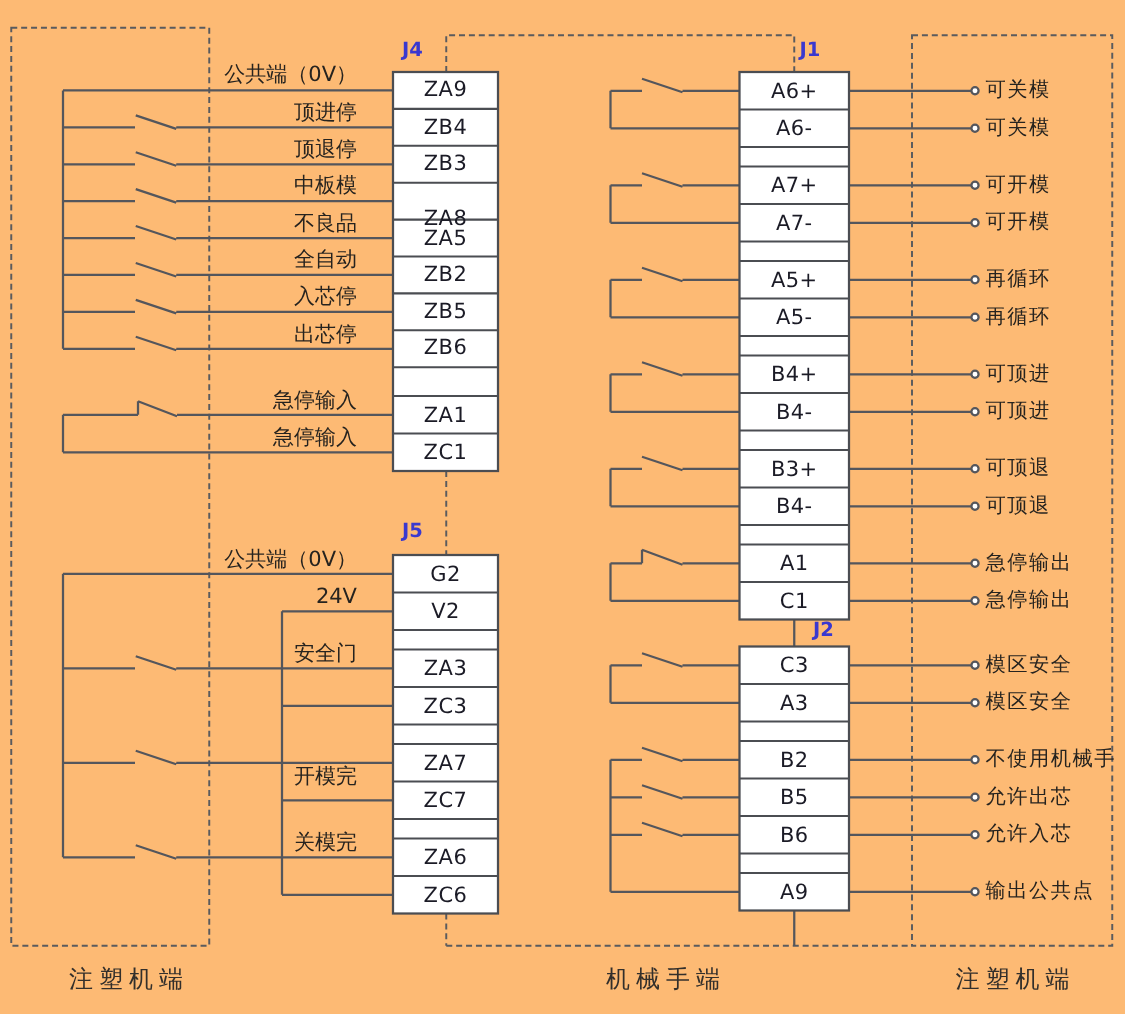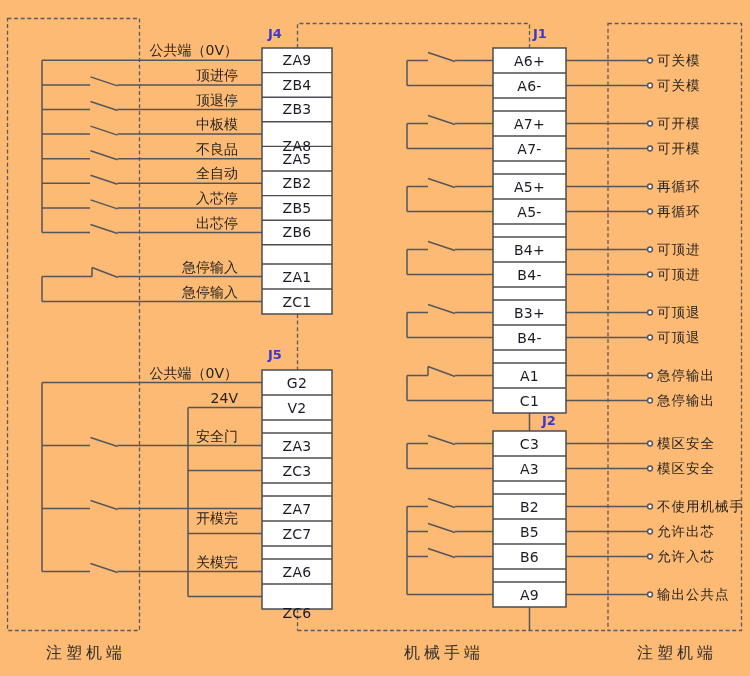--- a/index.html
+++ b/index.html
@@ -137,21 +137,21 @@
   <div class="term" style="top:370px;height:25px;">G2</div>
   <div class="term" style="top:395px;height:25px;">V2</div>
   <div class="spc" style="top:420px;height:13px;"></div>
   <div class="term" style="top:433px;height:25px;">ZA3</div>
   <div class="term" style="top:458px;height:25px;">ZC3</div>
   <div class="spc" style="top:483px;height:13px;"></div>
   <div class="term" style="top:496px;height:25px;">ZA7</div>
   <div class="term" style="top:521px;height:25px;">ZC7</div>
   <div class="spc" style="top:546px;height:13px;"></div>
   <div class="term" style="top:559px;height:25px;">ZA6</div>
-  <div class="term" style="top:584px;height:26px;margin-top:16px;">ZC6</div>
+  <div class="term" style="top:584px;height:26px;">ZC6</div>
 
   <div class="term rt" style="top:48px;height:25px;">A6+</div>
   <div class="term rt" style="top:73px;height:25px;">A6-</div>
   <div class="spc rt" style="top:98px;height:13px;"></div>
   <div class="term rt" style="top:111px;height:25px;text-align:right;">A7+</div>
   <div class="term rt" style="top:136px;height:25px;">A7-</div>
   <div class="spc rt" style="top:161px;height:13px;"></div>
   <div class="term rt" style="top:174px;height:25px;">A5+</div>
   <div class="term rt" style="top:199px;height:25px;">A5-</div>
   <div class="spc rt" style="top:224px;height:13px;"></div>

